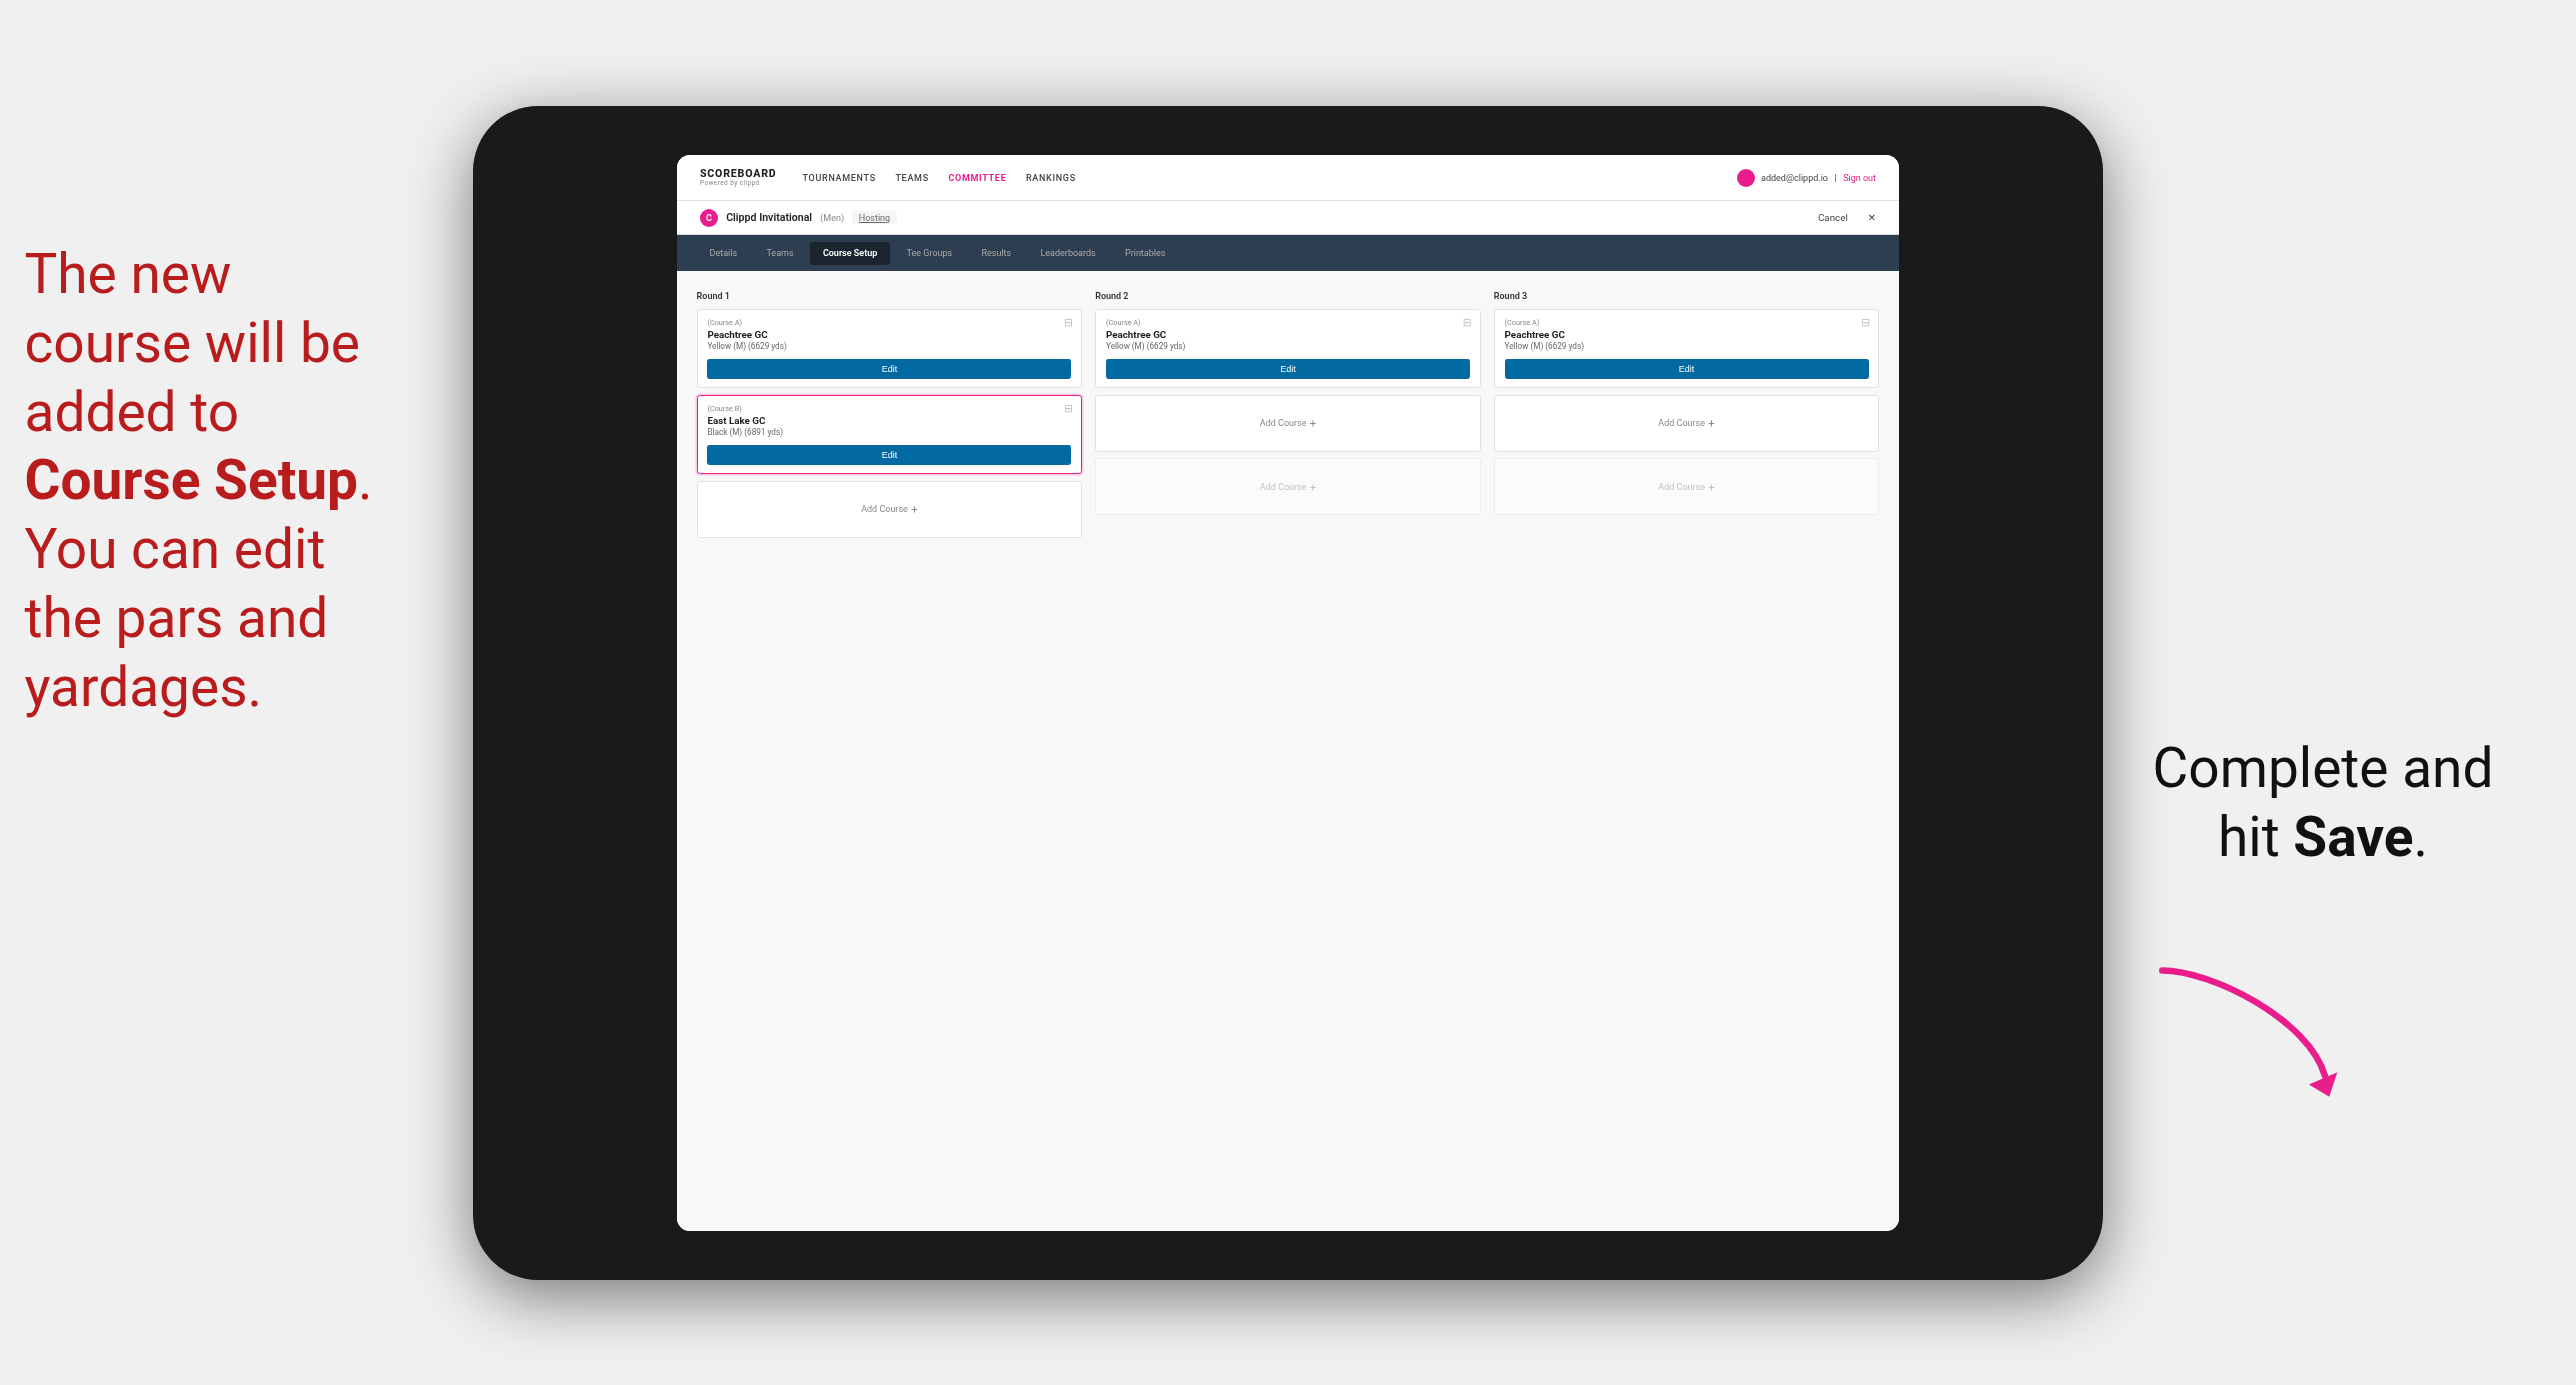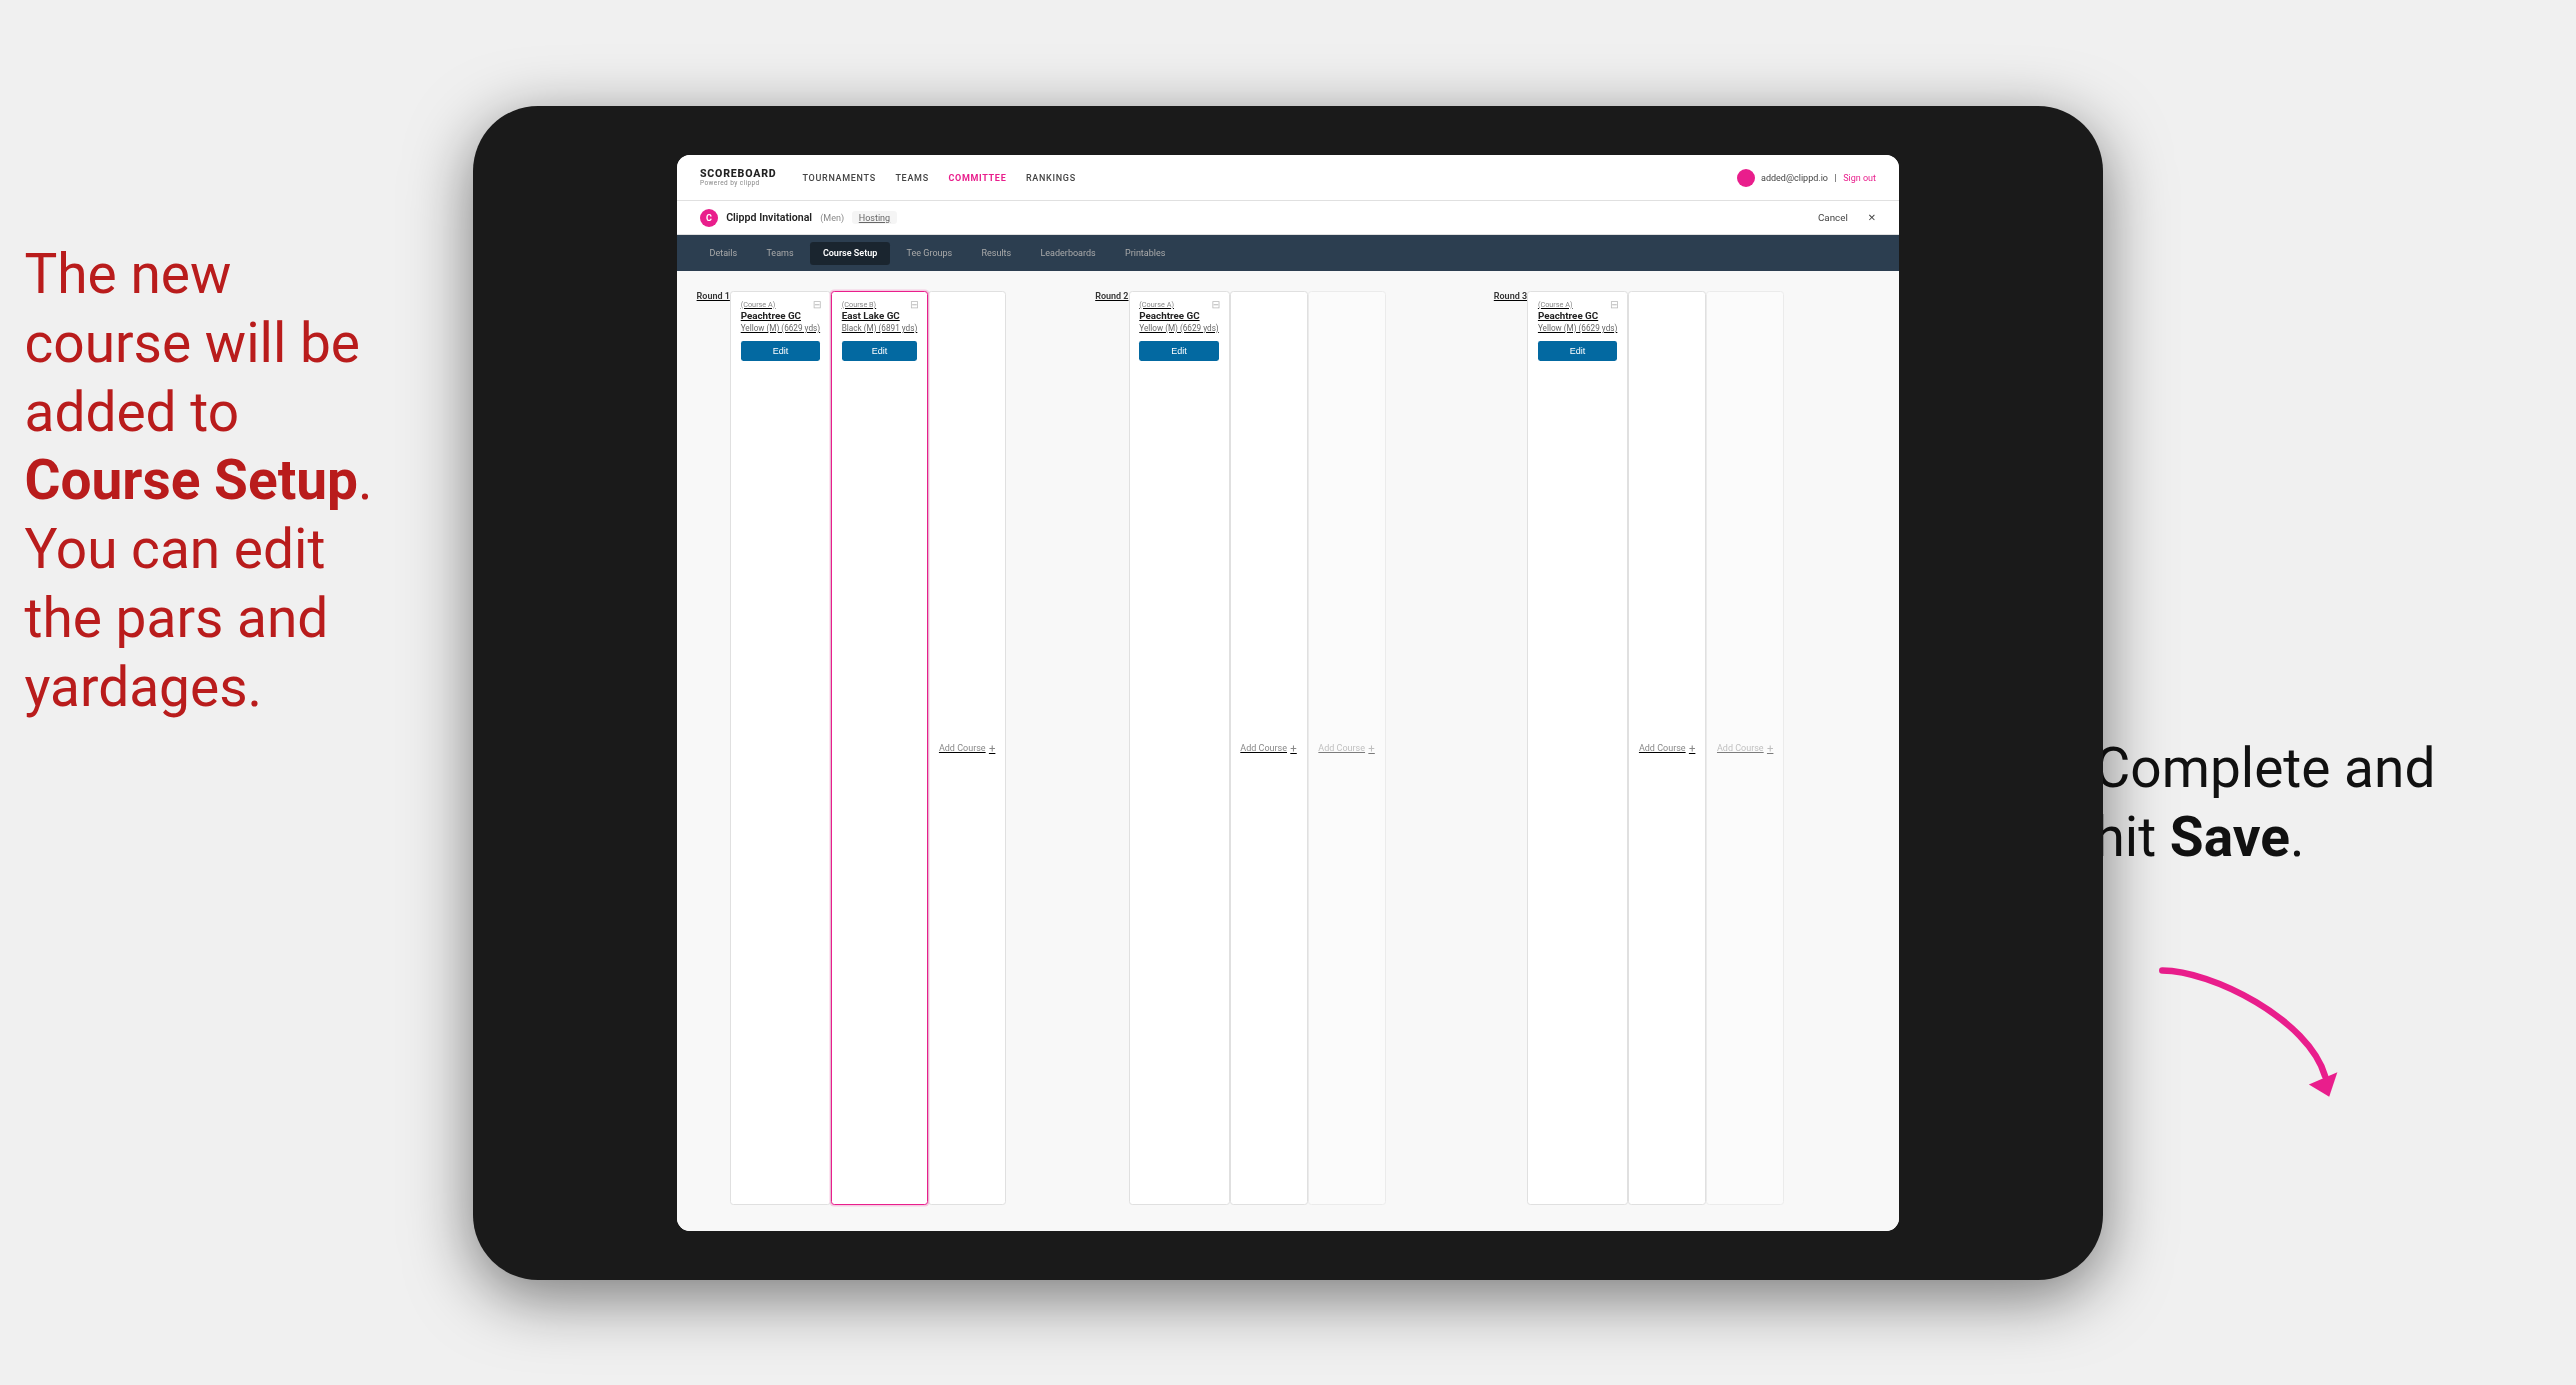--- a/index.html
+++ b/index.html
@@ -26,21 +26,21 @@
 
     
     .annotation-right {
       position: absolute;
       right: 24.5px;
       top: 734px;
       font-size: 55px;
       line-height: 1.25;
       color: #111;
       width: 457px;
-      text-align: left;
+      text-align: center;
     }
     .annotation-right .bold { font-weight: 700; }
 
     
     .tablet-frame {
       position: absolute;
       left: 473px;
       top: 106px;
       width: 1630px;
       height: 1174px;
@@ -224,23 +224,22 @@
 
     .rounds-grid {
       display: grid;
       grid-template-columns: 1fr 1fr 1fr;
       gap: 13px;
       height: 100%;
     }
 
     .round-column {
       display: flex;
-      flex-direction: row;
+      flex-direction: column;
       gap: 0;
-      text-decoration: underline;
     }
 
     .round-title {
       font-size: 9px;
       font-weight: 600;
       color: #333;
       margin-bottom: 8.2px;
       text-transform: none;
     }
 

